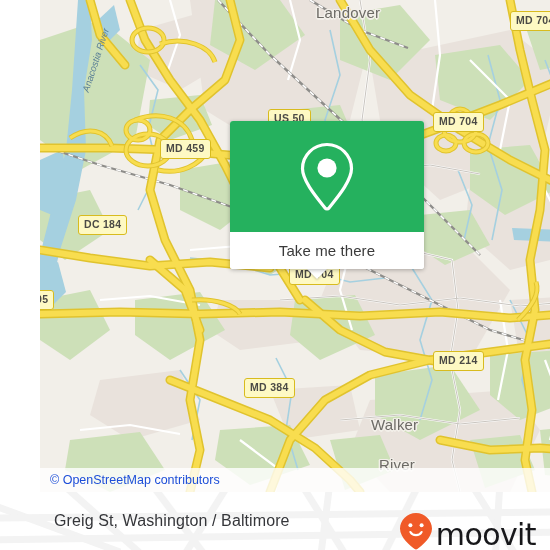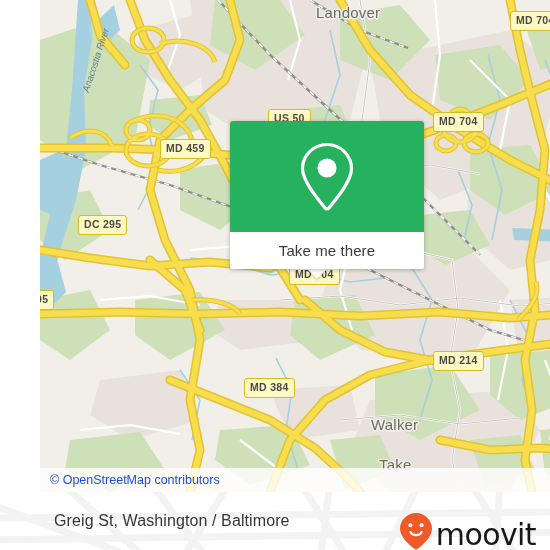--- a/index.html
+++ b/index.html
@@ -335,30 +335,30 @@
           <path d="M478 320 C492 306, 500 294, 496 282"></path>
           <path d="M30 138 C48 126, 66 130, 72 146"></path>
         </g>
 
       </g>
     </svg>
 
     <div class="map-label place-label" style="left:276px; top:4px;">Landover</div>
 
     <div class="map-label place-label" style="left:331px; top:416px; text-align:center;">Walker</div>
-    <div class="map-label place-label" style="left:339px; top:456px;">Take</div>
+    <div class="map-label place-label" style="left:339px; top:456px;">River</div>
 
     <div class="map-label water-label" style="left:40px; top:90px; transform:rotate(-72deg); transform-origin:left top;">Anacostia River</div>
 
     <div class="shield" style="left:470px; top:11px;">MD 704</div>
     <div class="shield" style="left:228px; top:109px;">US 50</div>
     <div class="shield" style="left:393px; top:112px;">MD 704</div>
     <div class="shield" style="left:120px; top:139px;text-align:center;">MD 459</div>
     <div class="shield" style="left:512px; top:138px;">MD 202</div>
-    <div class="shield" style="left:38px;  top:215px;">DC 295</div>
+    <div class="shield" style="left:38px;  top:215px;">DC 184</div>
     <div class="shield" style="left:249px; top:265px;">MD 704</div>
     <div class="shield" style="left:-10px; top:290px;">95</div>
     <div class="shield" style="left:393px; top:351px;">MD 214</div>
     <div class="shield" style="left:524px; top:342px;">MD 2</div>
     <div class="shield" style="left:204px; top:378px;">MD 384</div>
 
     <div id="card-pointer"></div>
 
     <div id="place-card">
       <div id="card-green">

